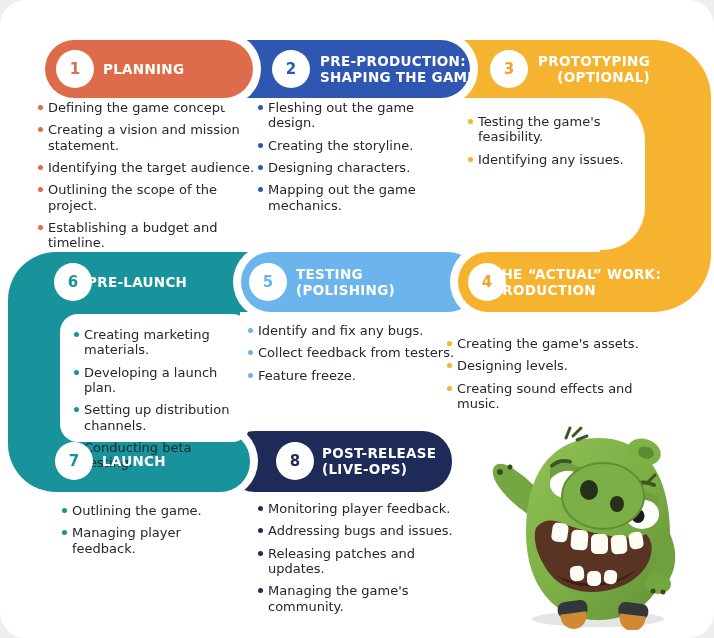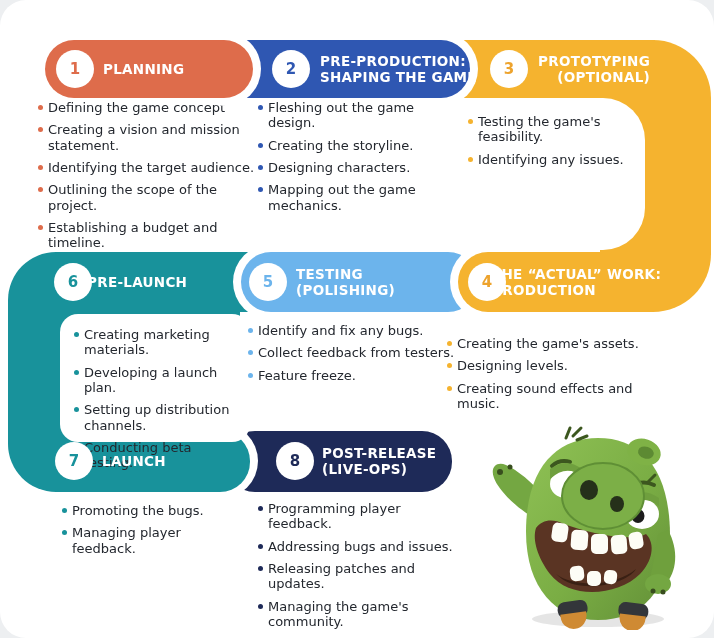--- a/index.html
+++ b/index.html
@@ -216,32 +216,32 @@
       </li>
       <li>
         <span class="dot"></span>
         <span>Conducting beta testing.</span>
       </li>
     </ul>
   <ul class="cl" id="c7">
 
   <li>
         <span class="dot"></span>
-        <span>Promoting the bugs.</span>
+        <span>Outlining the game.</span>
       </li>
       <li>
         <span class="dot"></span>
         <span>Managing player feedback.</span>
       </li>
     </ul>
   <ul class="cl" id="c8">
 
   <li>
         <span class="dot"></span>
-        <span>Programming player feedback.</span>
+        <span>Monitoring player feedback.</span>
       </li>
       <li>
         <span class="dot"></span>
         <span>Addressing bugs and issues.</span>
       </li>
       <li>
         <span class="dot"></span>
         <span>Releasing patches and updates.</span>
       </li>
       <li>

